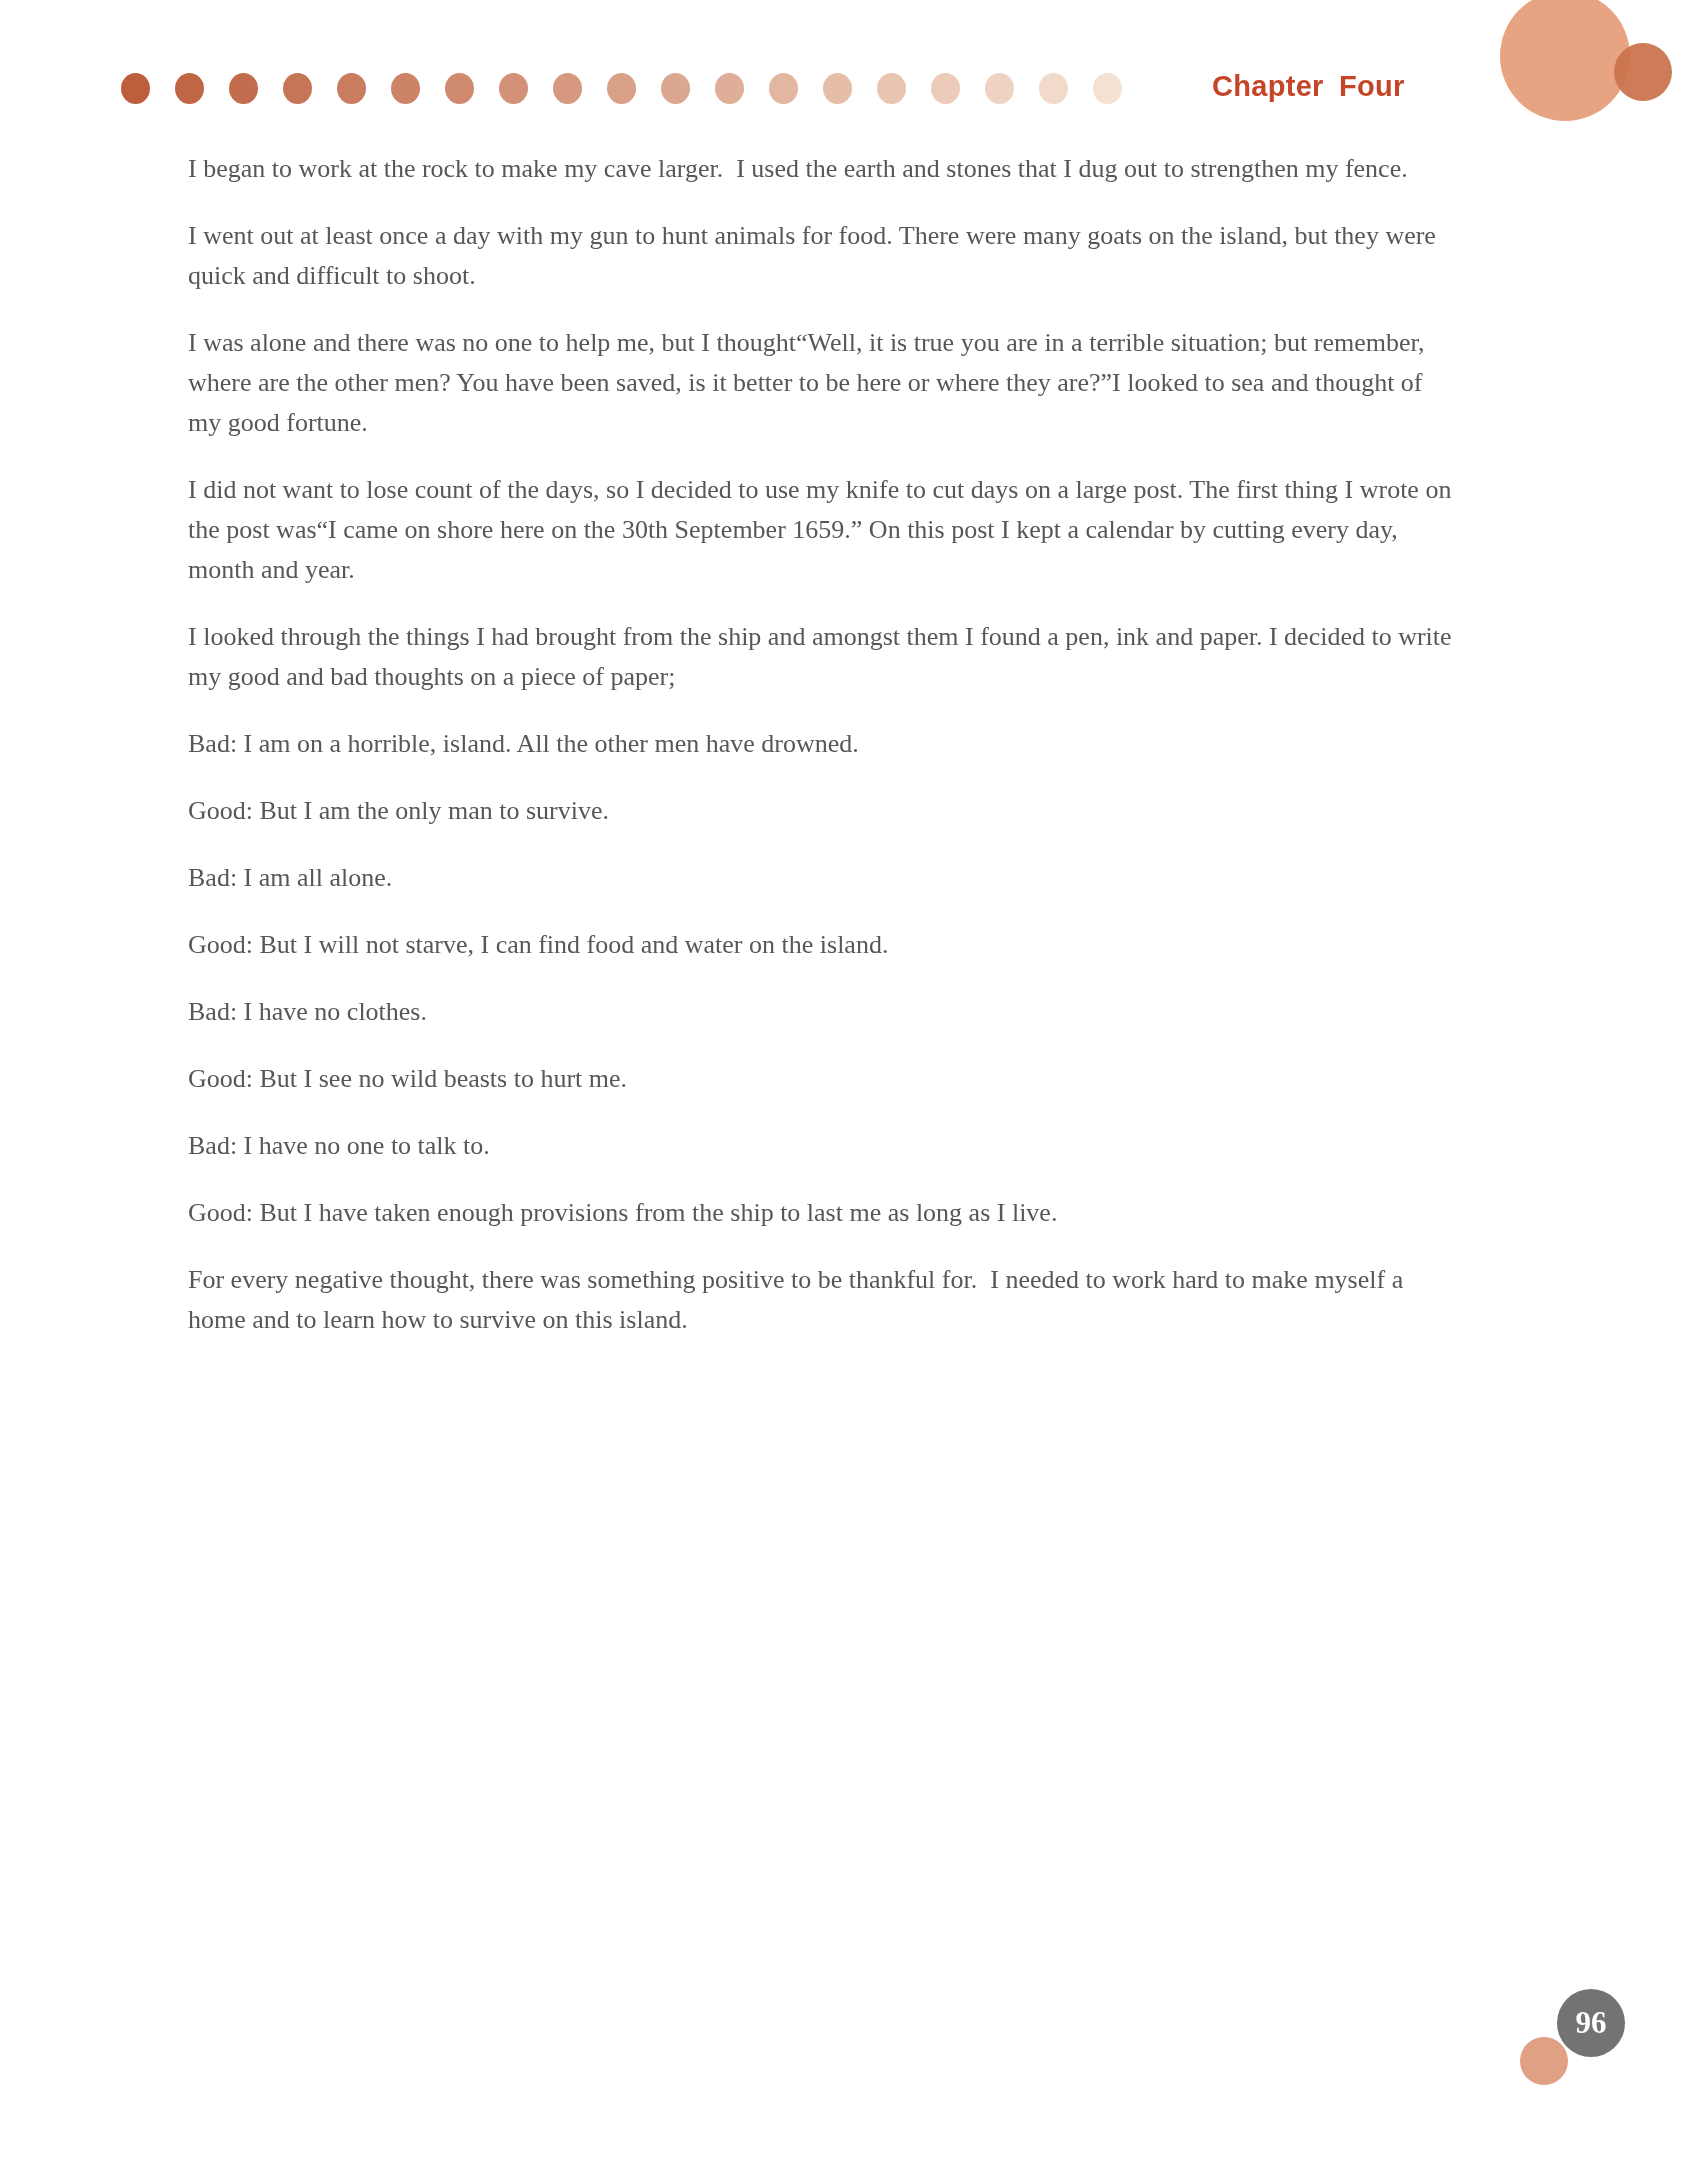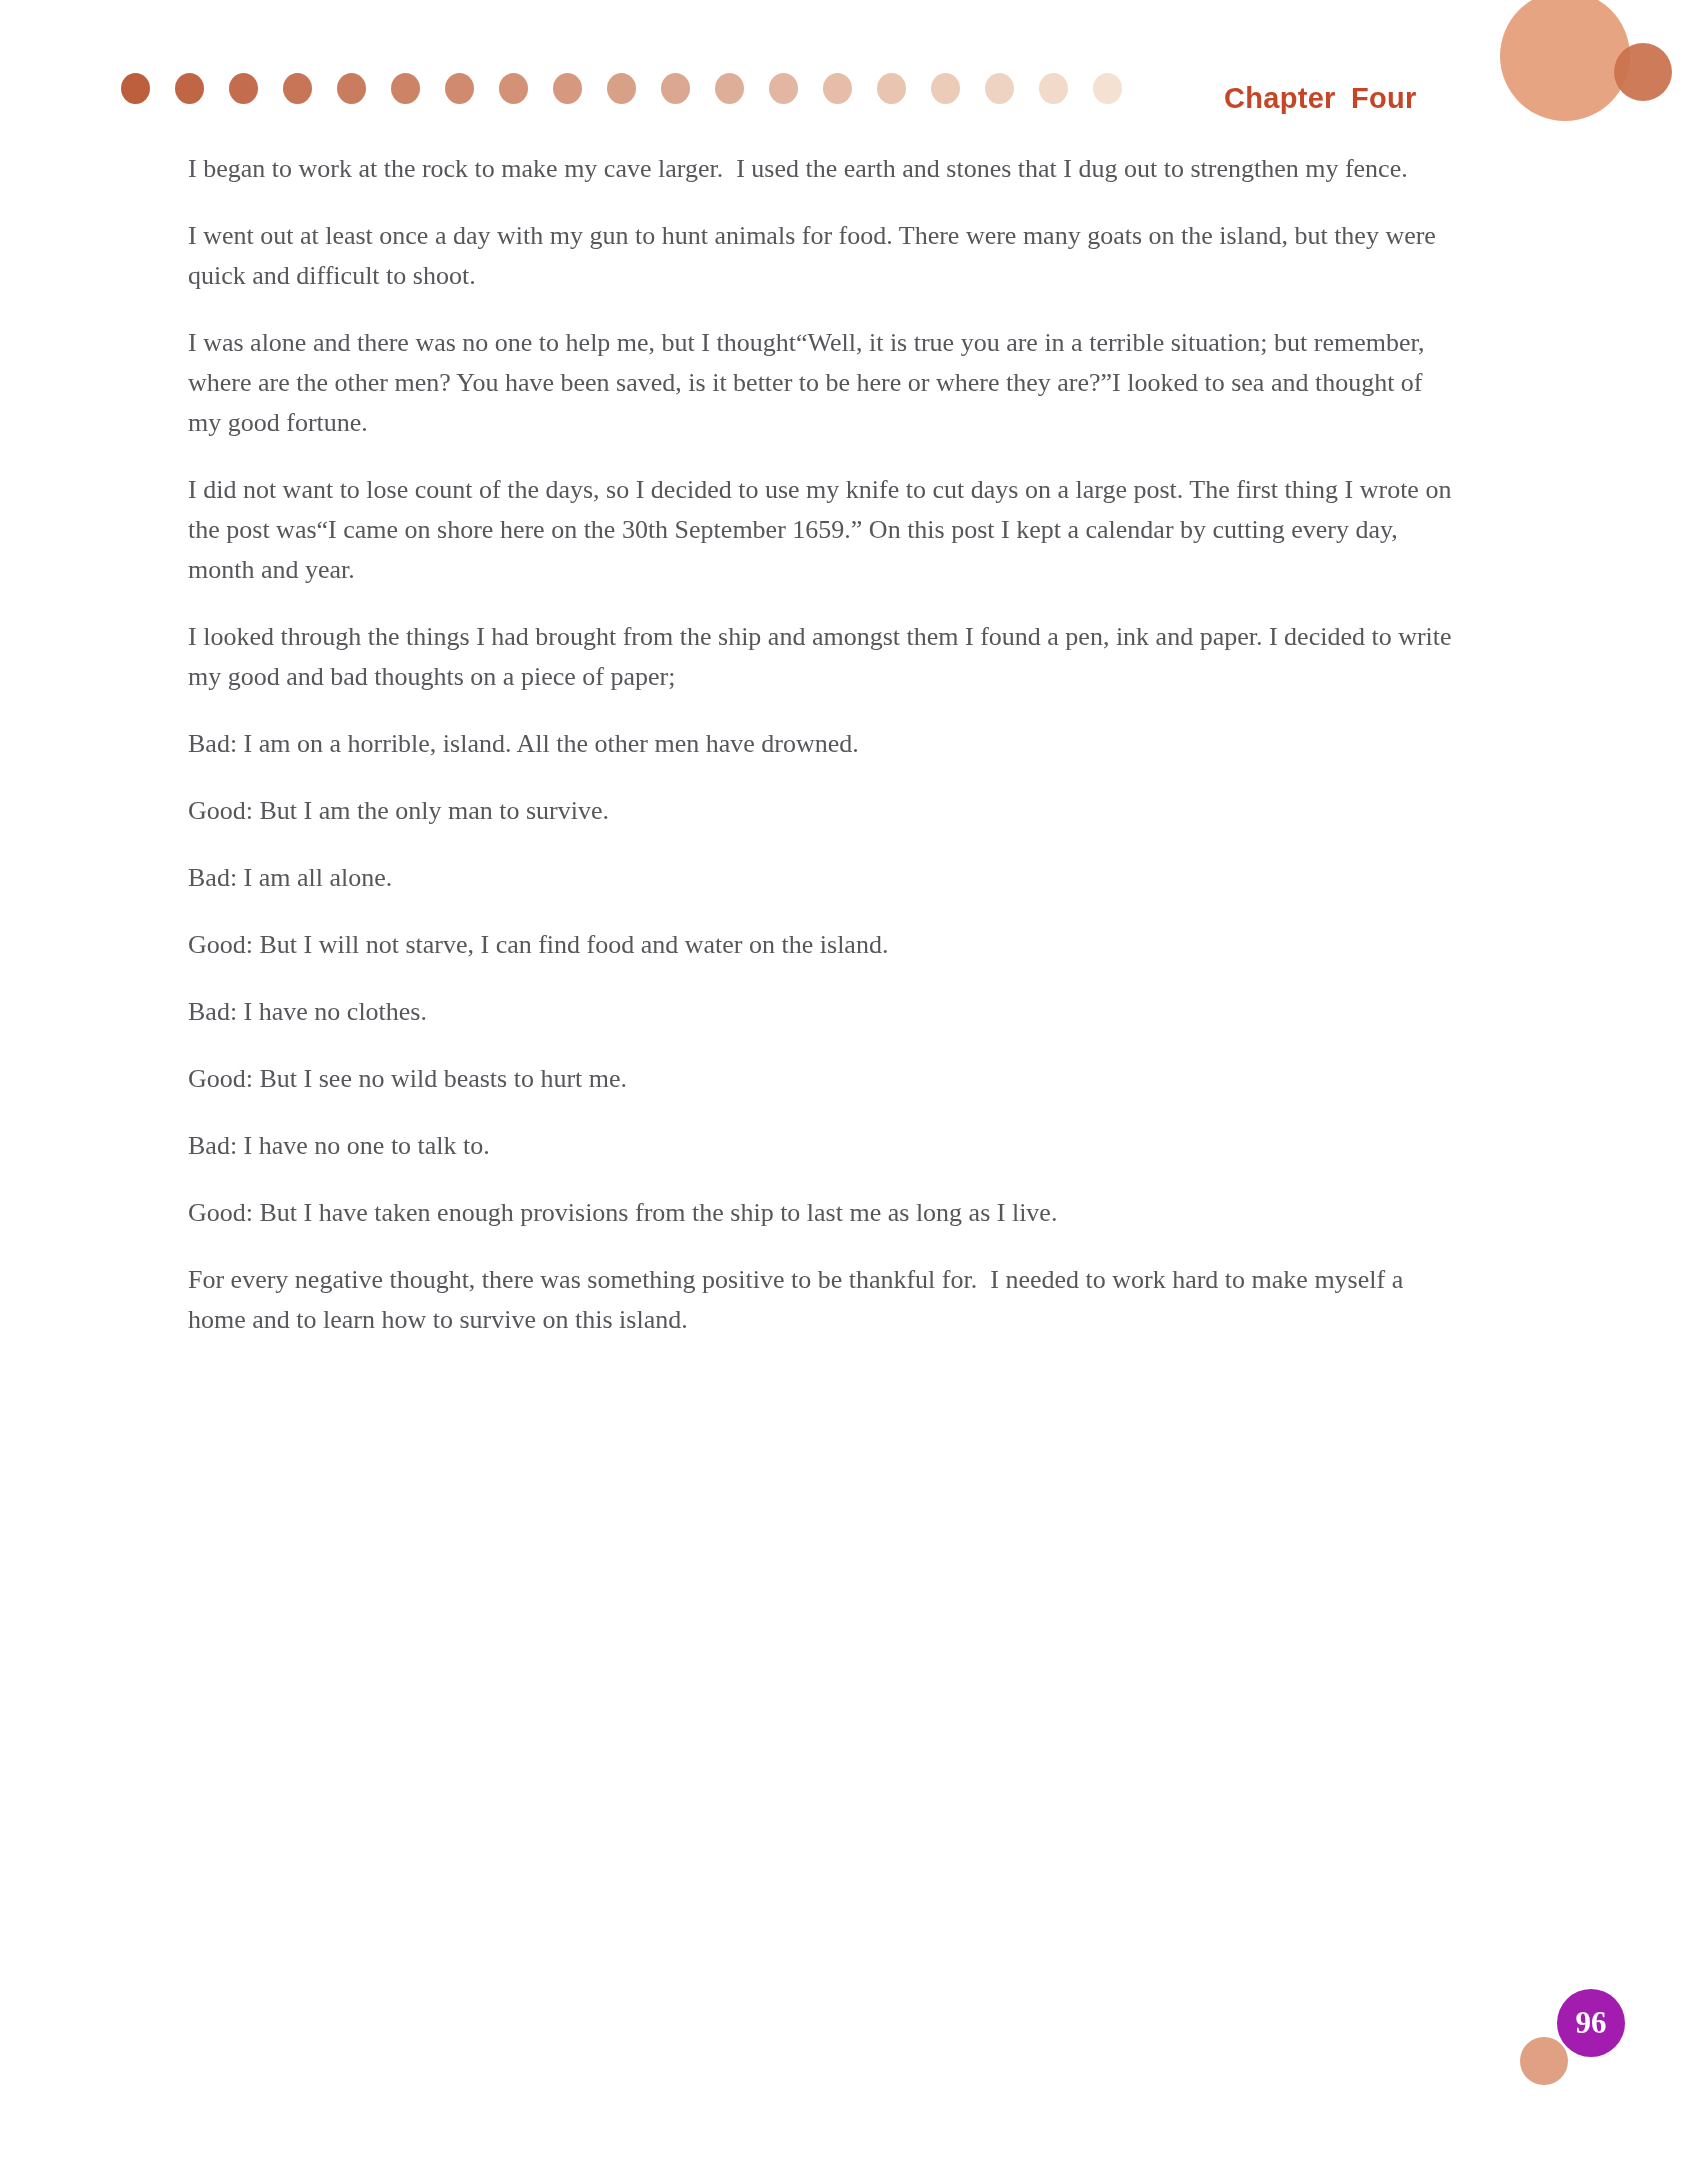--- a/index.html
+++ b/index.html
@@ -38,21 +38,21 @@
   }
   .dot {
     width: 29px; height: 31px;
     border-radius: 50%;
     flex: 0 0 auto;
   }
 
   .chapter-title {
     position: absolute;
     left: 1212px; top: 70px;
-    margin: 12px;
+    margin: 0;
     font-family: "Liberation Sans", sans-serif;
     font-weight: 700;
     font-size: 29px;
     line-height: 33px;
     color: #C54527;
     letter-spacing: 0.3px;
     word-spacing: 7px;
   }
 
   
@@ -73,21 +73,21 @@
     left: 1520px; top: 2037px;
     width: 48px; height: 48px;
     border-radius: 50%;
     background: #DFA084;
   }
   .page-badge {
     position: absolute;
     left: 1557px; top: 1989px;
     width: 68px; height: 68px;
     border-radius: 50%;
-    background: #a21caf;
+    background: #737373;
     display: flex;
     align-items: center;
     justify-content: center;
   }
   .page-badge span {
     color: #ffffff;
     font-family: "Liberation Serif", serif;
     font-weight: 700;
     font-size: 31px;
   }

